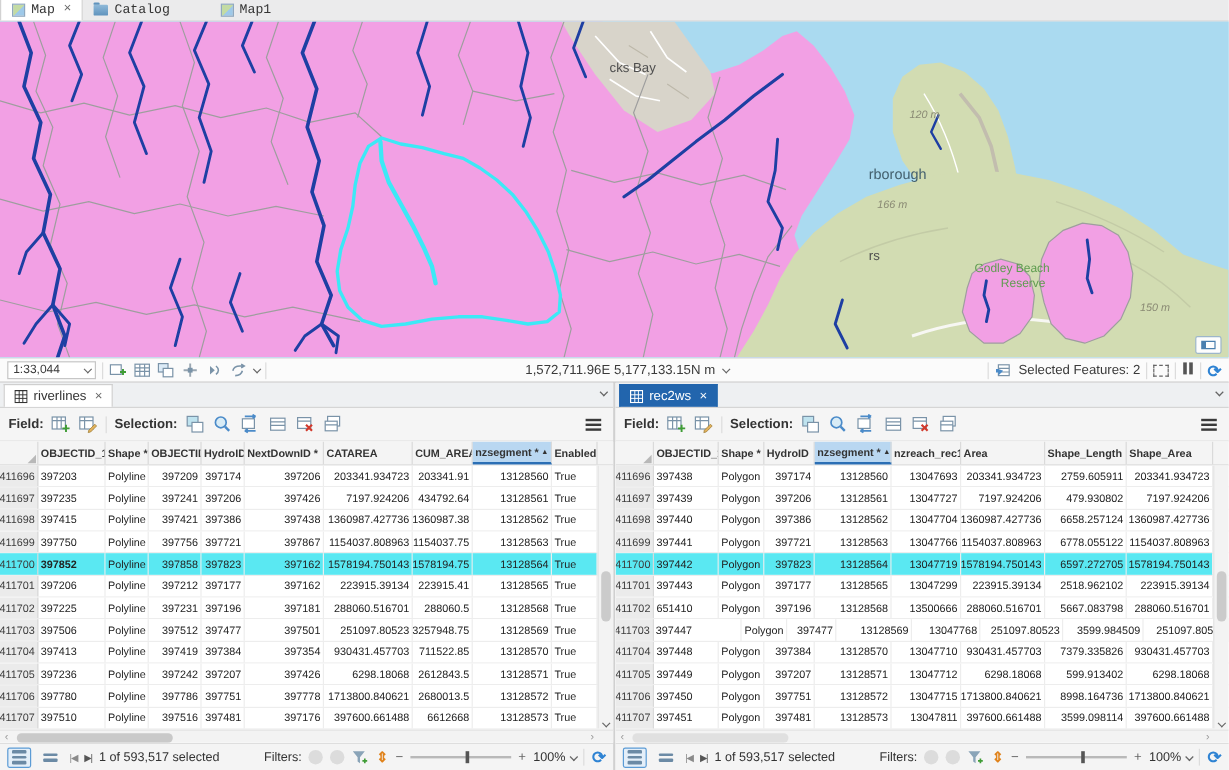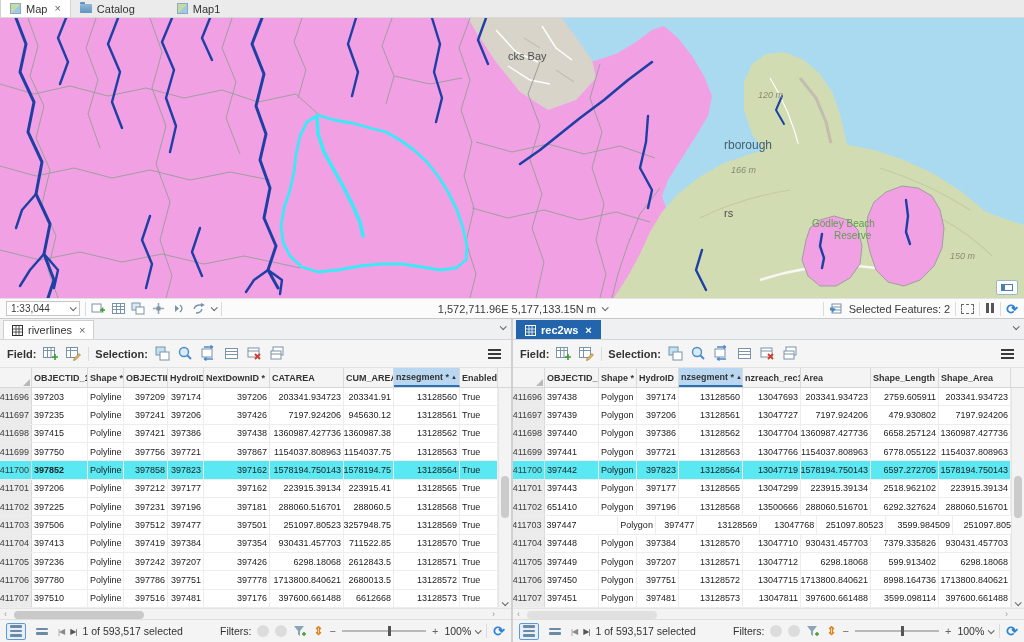--- a/index.html
+++ b/index.html
@@ -1,20 +1,20 @@
 <!DOCTYPE html>
 <html><head>
 <meta charset="utf-8">
 <style>
   * { margin:0; padding:0; box-sizing:border-box; }
   body { font-family:"Liberation Sans", sans-serif; background:#e9e9e9; }
   .app { width:1024px; height:642px; position:relative; overflow:hidden; background:#fff; }
 
   
-  .doc-tabs { height:18px; background:#ebebec; border-bottom:1px solid #d8d8d8; display:flex; align-items:stretch; font-size:11px; color:#333; }
+  .doc-tabs { height:18px; background:#ebebec; border-bottom:1px solid #d8d8d8; display:flex; align-items:stretch; font-size:11px; color:#333;font-family:Liberation Mono, monospace; }
   .doc-tab { display:flex; align-items:center; gap:5px; padding:0 9px; cursor:default; }
   .doc-tab.active { background:#fff; border-right:1px solid #d2d2d2; border-left:1px solid #d2d2d2; }
   .mini-map { width:11px; height:11px; border:1px solid #8fa8be; background:linear-gradient(135deg,#c3dba4 55%,#9ec9e9 55%); }
   .mini-folder { width:12px; height:9px; background:linear-gradient(180deg,#8fb9d9,#5f93bd); border-radius:1px; position:relative; }
   .mini-folder:before { content:""; position:absolute; top:-2px; left:0; width:5px; height:2px; background:#5f93bd; border-radius:1px 1px 0 0; }
   .tab-close { color:#666; font-size:11px; line-height:1; padding-left:2px; }
 
   
   .map-view { height:280px; position:relative; background:#aadaf0; overflow:hidden; }
   .map-view svg { display:block; width:100%; height:100%; }
@@ -32,21 +32,21 @@
   .refresh { color:#2e83d3; font-size:14px; font-weight:bold; line-height:1; }
   .selbox-ico { width:13px; height:10px; border:1px dashed #666; }
 
   
   .tables { display:flex; height:324px; border-top:1px solid #c9c9c9; background:#e8e8e8; }
   .panel { width:511px; display:flex; flex-direction:column; background:#fff; }
   .splitter { width:2px; background:#d0d0d0; }
 
   .panel-tabs { height:21px; background:#eef0f2; border-bottom:1px solid #d5d5d5; display:flex; align-items:flex-end; padding-left:3px; font-size:11px; position:relative; }
   .panel-tab { display:flex; align-items:center; gap:5px; height:19px; padding:0 8px; background:#fff; border:1px solid #cfcfcf; border-bottom:none; color:#333; }
-  .panel-tab.focused { background:#2265ad; border-color:#2265ad; color:#fff;font-weight:bold; }
+  .panel-tab.focused { background:#2265ad; border-color:#2265ad; color:#fff; }
   .panel-tabs .corner-chev { position:absolute; right:6px; top:6px; }
   .grid-ico { width:11px; height:11px; }
 
   .panel-toolbar { height:28px; display:flex; align-items:center; gap:6px; padding:0 7px; background:#f5f5f5; border-bottom:1px solid #e1e1e1; font-size:11px; font-weight:bold; color:#333; }
   .tool-ico { width:17px; height:17px; display:inline-flex; align-items:center; justify-content:center; }
   .hamburger { margin-left:auto; display:flex; flex-direction:column; gap:2px; padding-right:3px; }
   .hamburger i { width:13px; height:2px; background:#3a3a3a; display:block; }
 
   .tbl { flex:1; position:relative; background:#fff; overflow:hidden; }
   .tbl-header { display:flex; height:20px; background:#f4f4f4; border-bottom:1px solid #d7d7d7; font-size:9px; font-weight:600; color:#333; }
@@ -379,21 +379,21 @@
               <div class="tcell" style="width: 38px;">True</div>
             </div>
             <div class="trow">
               <div class="tcell rowid num" style="width: 32px;">411697</div>
               <div class="tcell" style="width: 56px;">397235</div>
               <div class="tcell" style="width: 36px;">Polyline</div>
               <div class="tcell num" style="width: 44px;">397241</div>
               <div class="tcell num" style="width: 36px;">397206</div>
               <div class="tcell num" style="width: 66px;">397426</div>
               <div class="tcell num" style="width: 74px;">7197.924206</div>
-              <div class="tcell num" style="width: 50px;">945630.12</div>
+              <div class="tcell num" style="width: 50px;">434792.64</div>
               <div class="tcell num" style="width: 66px;">13128561</div>
               <div class="tcell" style="width: 38px;">True</div>
             </div>
             <div class="trow">
               <div class="tcell rowid num" style="width: 32px;">411698</div>
               <div class="tcell" style="width: 56px;">397415</div>
               <div class="tcell" style="width: 36px;">Polyline</div>
               <div class="tcell num" style="width: 44px;">397421</div>
               <div class="tcell num" style="width: 36px;">397386</div>
               <div class="tcell num" style="width: 66px;">397438</div>
@@ -733,21 +733,21 @@
               <div class="tcell num" style="width: 72px;">223915.39134</div>
             </div>
             <div class="trow">
               <div class="tcell rowid num" style="width: 32px;">411702</div>
               <div class="tcell" style="width: 54px;">651410</div>
               <div class="tcell" style="width: 38px;">Polygon</div>
               <div class="tcell num" style="width: 42px;">397196</div>
               <div class="tcell num" style="width: 64px;">13128568</div>
               <div class="tcell num" style="width: 58px;">13500666</div>
               <div class="tcell num" style="width: 70px;">288060.516701</div>
-              <div class="tcell num" style="width: 68px;">6292.327624</div>
+              <div class="tcell num" style="width: 68px;">5667.083798</div>
               <div class="tcell num" style="width: 72px;">288060.516701</div>
             </div>
             <div class="trow">
               <div class="tcell rowid num" style="width: 32px;">411703</div>
               <div class="tcell" style="width: 75px;">397447</div>
               <div class="tcell" style="width: 38px;">Polygon</div>
               <div class="tcell num" style="width: 42px;">397477</div>
               <div class="tcell num" style="width: 64px;">13128569</div>
               <div class="tcell num" style="width: 58px;">13047768</div>
               <div class="tcell num" style="width: 70px;">251097.80523</div>

